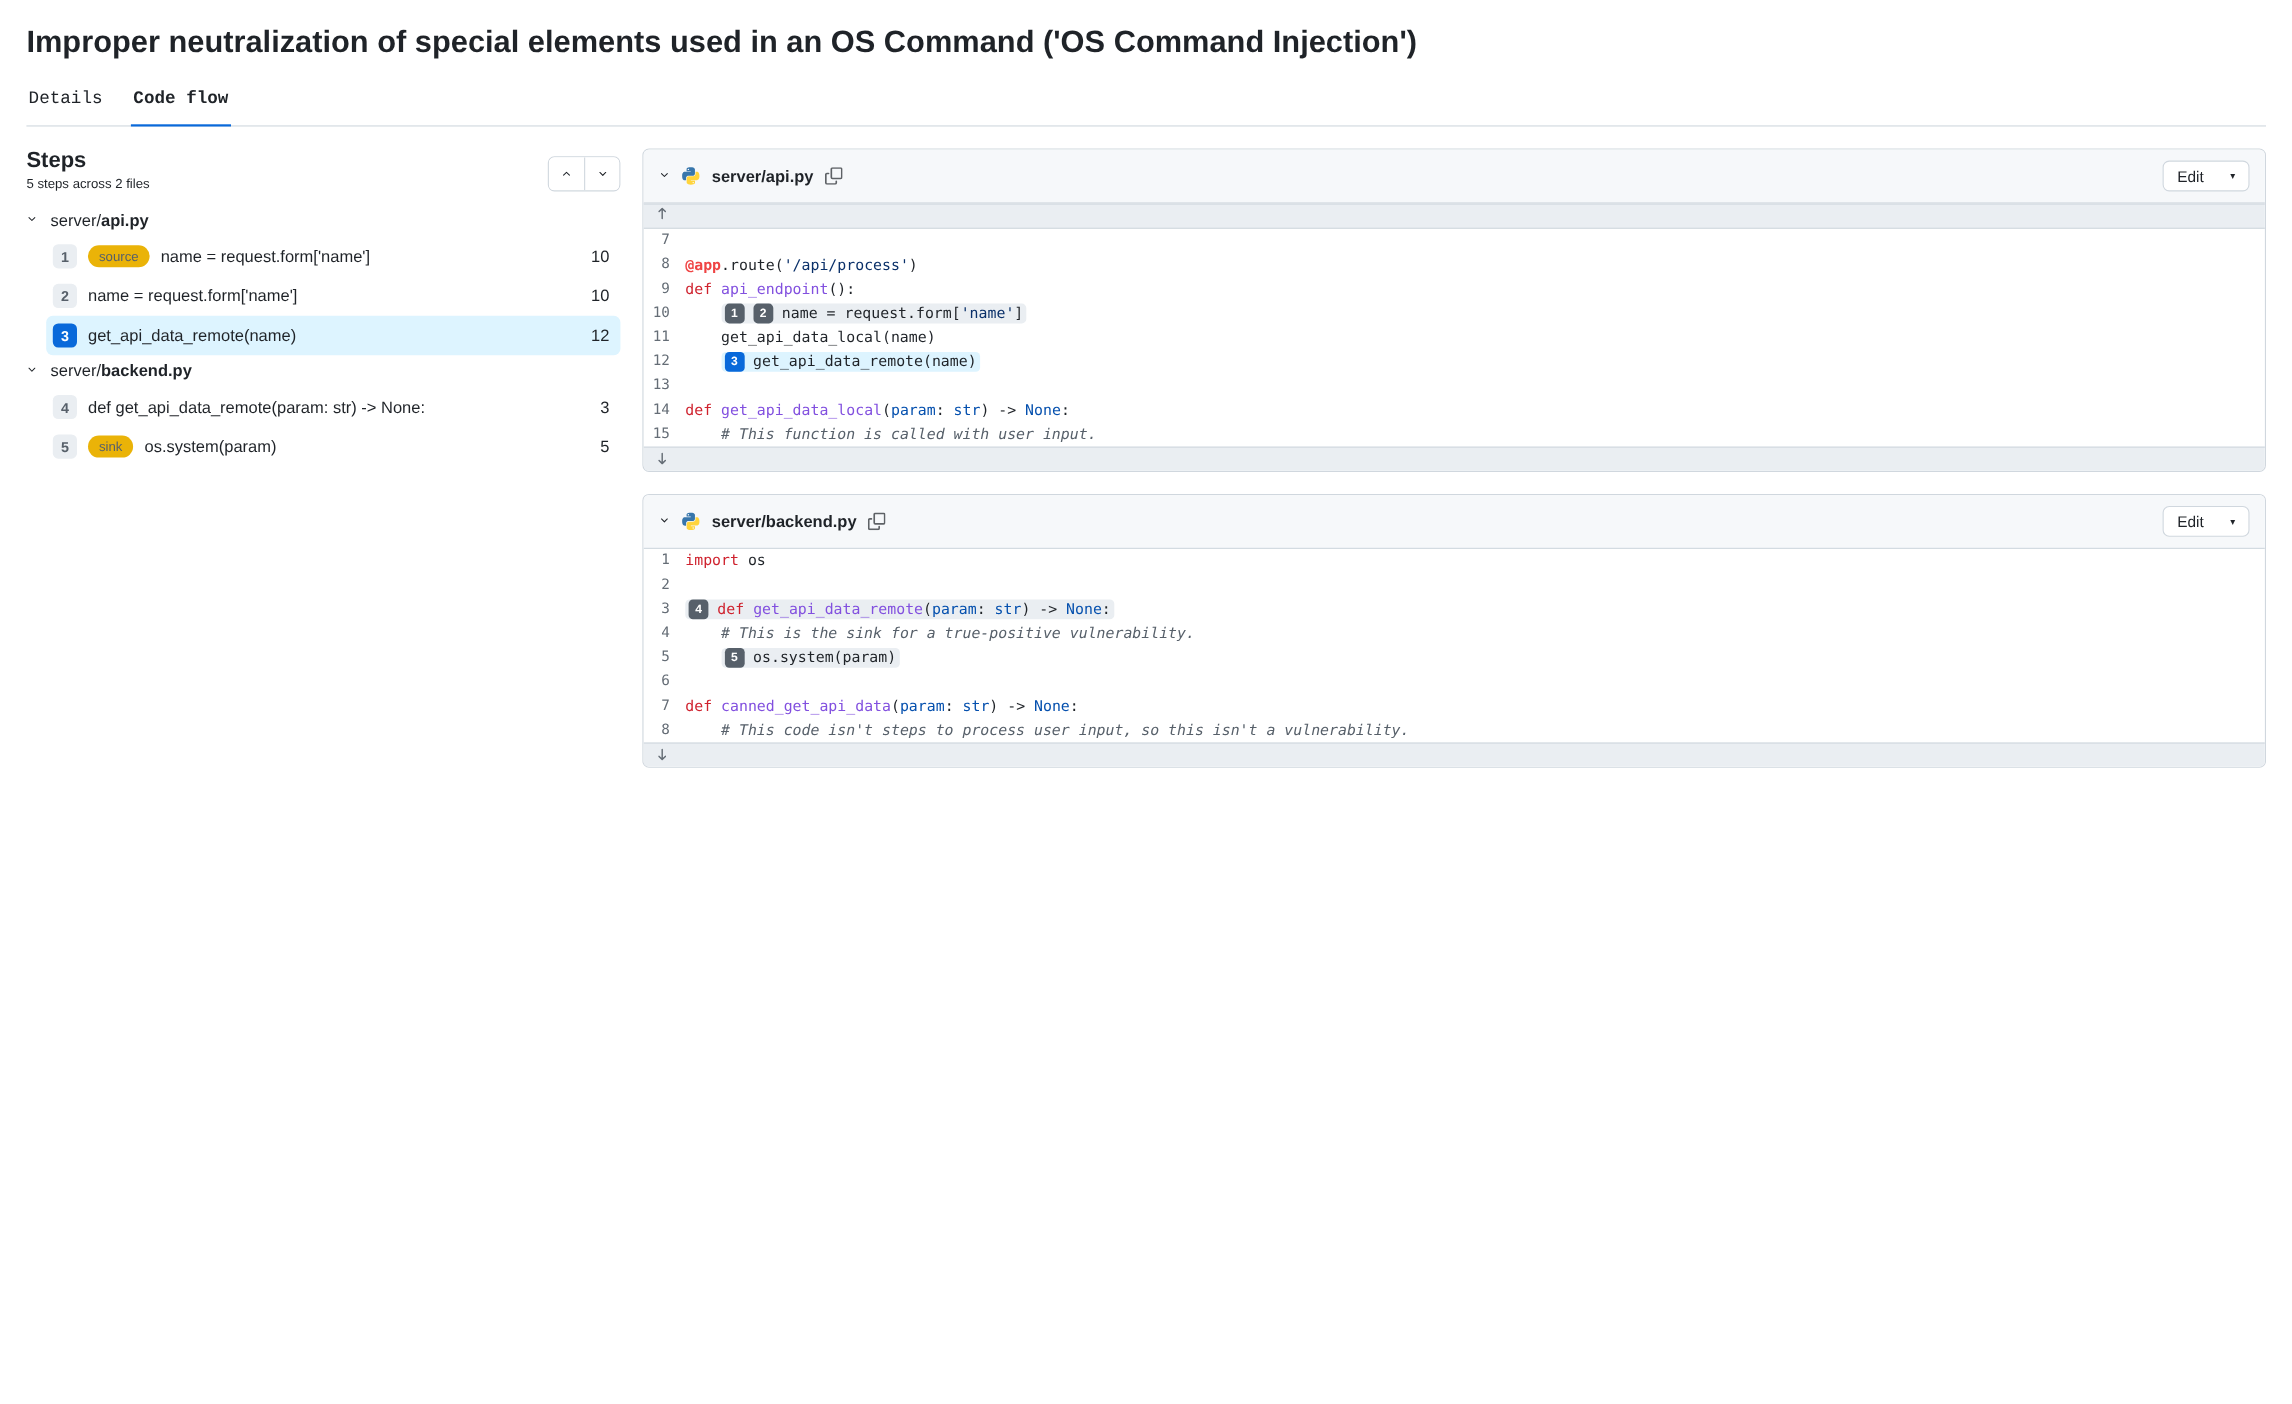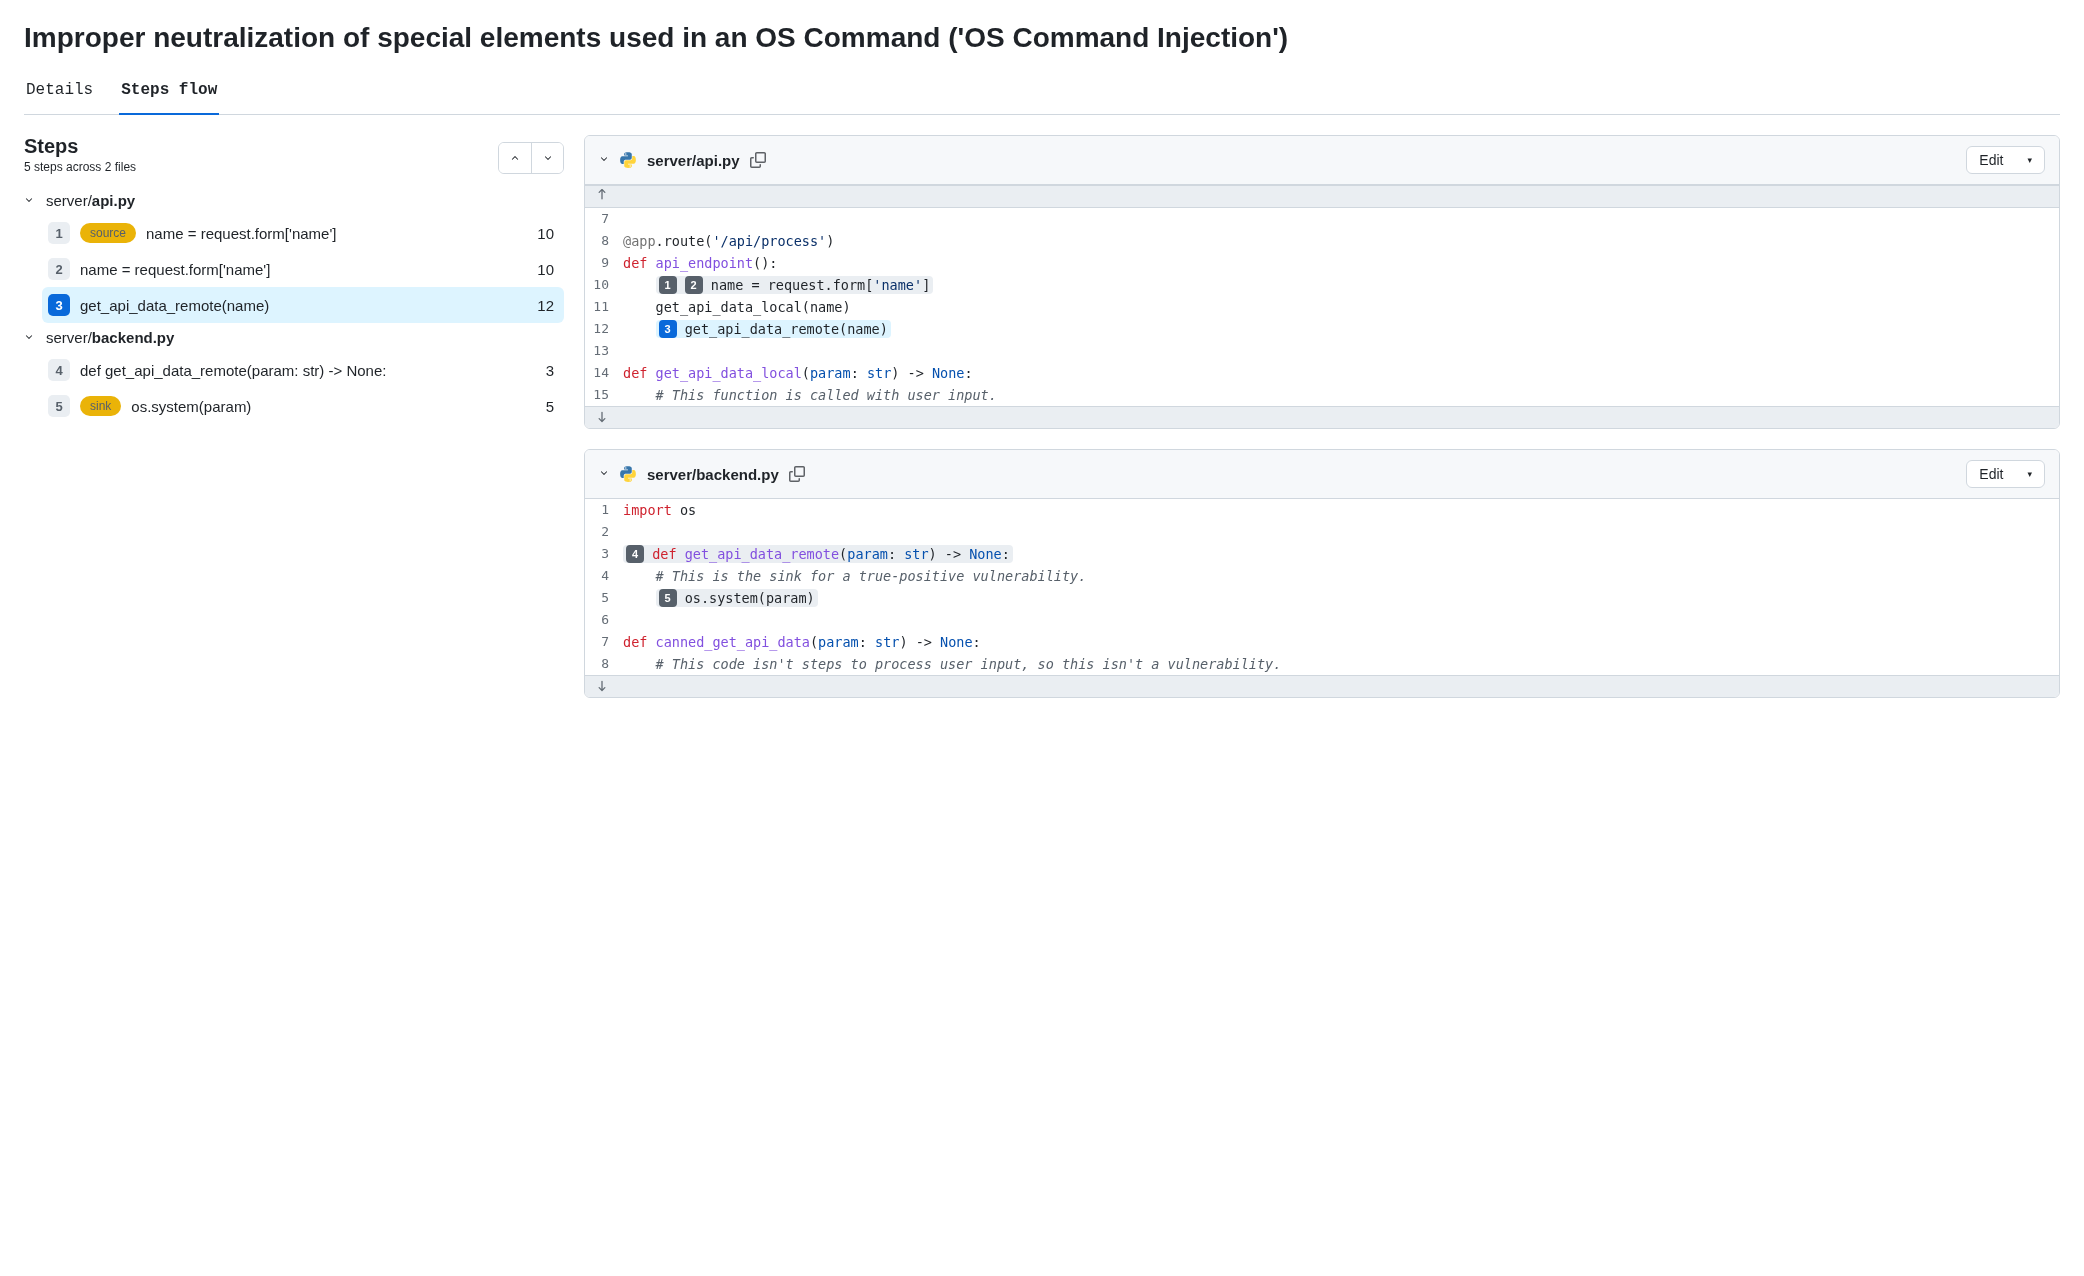--- a/index.html
+++ b/index.html
@@ -40,35 +40,35 @@
 .expand-bar.bottom { border-bottom: none; }
 .code-line { display: flex; }
 .gutter { width: 34px; text-align: right; padding-right: 10px; color: #656d76; font-family: ui-monospace, SFMono-Regular, Menlo, Consolas, monospace; font-size: 13px; user-select: none; flex-shrink: 0; line-height: 22px; }
 .code-content { flex: 1; font-family: ui-monospace, SFMono-Regular, Menlo, Consolas, monospace; font-size: 13.5px; line-height: 22px; white-space: pre; padding-left: 4px; overflow-x: auto; }
 .inline-badge { display: inline-flex; align-items: center; justify-content: center; min-width: 18px; height: 18px; border-radius: 4px; background: #57606a; color: #fff; font-size: 11px; font-weight: 700; font-family: -apple-system, sans-serif; vertical-align: 1px; padding: 0 3px; }
 .inline-badge.blue { background: #0969da; }
 .inline-hl { background: #eaeef2; border-radius: 4px; padding: 1px 3px; }
 .inline-hl.blue-bg { background: #ddf4ff; }
 .kw { color: #cf222e; }
 .fn { color: #8250df; }
-.decor { color: #737373; }
+.decor { color: #ef4444; font-weight: bold; }
 .str { color: #0a3069; }
 .typ { color: #0550ae; }
 .cmt { color: #57606a; font-style: italic; }
 .path-dim { font-weight: 400; color: #1f2328; }
 .path-bold { font-weight: 600; }
 </style>
 </head>
 <body>
 
 <h1 class="page-title">Improper neutralization of special elements used in an OS Command ('OS Command Injection')</h1>
 
 <div class="tabs">
   <div class="tab">Details</div>
-  <div class="tab active">Steps flow</div>
+  <div class="tab active">Code flow</div>
 </div>
 
 <div class="layout">
   <div class="left-panel">
     <div class="steps-header-row">
       <div>
         <div class="steps-title">Steps</div>
         <div class="steps-sub">5 steps across 2 files</div>
       </div>
       <div class="nav-arrow-group">

